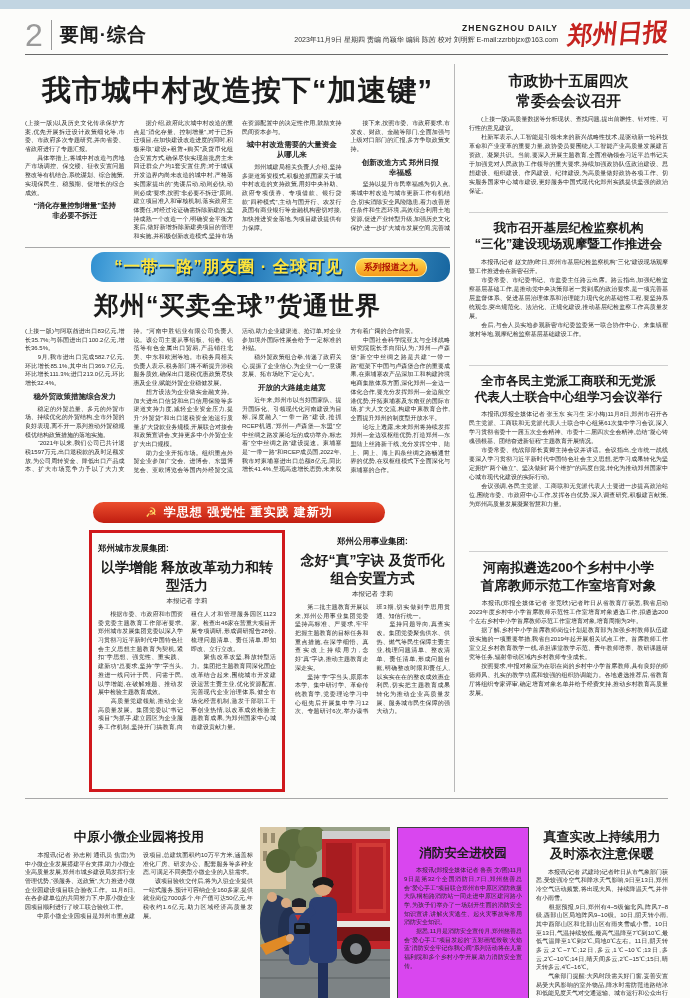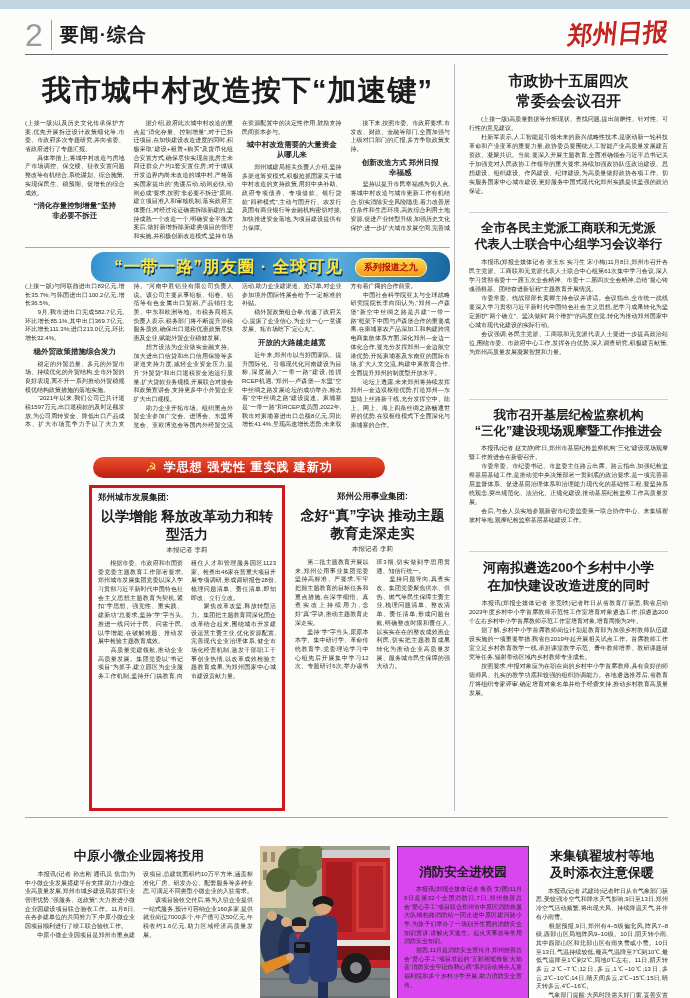--- a/index.html
+++ b/index.html
@@ -48,21 +48,21 @@
 
   
   .themebanner{margin:9px 0 0 68px;width:292px;height:21px;border-radius:11px;display:flex;
                align-items:center;justify-content:center;gap:7px;
                background:linear-gradient(180deg,#ec4f2e,#c01d10);}
   .themebanner span.txt{color:#fff;font-weight:900;font-size:12px;letter-spacing:1px;}
   .emblem{color:#ffd766;font-size:13px;line-height:1;}
 
   
   .orgrow{display:grid;grid-template-columns:196px 1fr;gap:10px;margin:7px 0 0 64px;}
-  .redbox{border:3px solid #d0181c;padding:3px 6px;box-sizing:border-box;height:326px;overflow:hidden;}
+  .redbox{border:3px solid #d0181c;padding:9px 6px;box-sizing:border-box;height:262px;overflow:hidden;}
   .orgplain{height:262px;overflow:hidden;padding-top:5px;box-sizing:border-box;}
   .orgname{font-size:8.5px;font-weight:700;margin:1px 0 4px;}
   .orgname.center{text-align:center;}
   .h-org{font-size:14px;font-weight:900;text-align:center;line-height:1.25;margin:2px 0 3px;}
   .byline{font-size:6.5px;text-align:center;color:#333;margin:0 0 4px;}
   .orgbody{height:190px;}
 
   
   .rc-art{padding:4px 0 5px;}
   .rc-art + .rc-art{border-top:1px solid #cfcfcf;}
@@ -93,20 +93,24 @@
 <div class="page">
   <div class="topstrip"></div>
 
   <div class="masthead">
     <div class="mh-left">
       <div class="pagenum">2</div>
       <div class="mh-sep"></div>
       <div class="section">要闻·综合</div>
     </div>
     <div class="mh-right">
+      <div class="mh-info">
+        <div class="paper-en">ZHENGZHOU DAILY</div>
+        <div class="dateline">2023年11月9日 星期四 责编 尚颖华 编辑 陈茜 校对 刘明辉 E-mail:zzrbbjzx@163.com</div>
+      </div>
       <div class="logo">郑州日报</div>
     </div>
   </div>
 
   <div class="main">
 
     <div class="lcol">
 
       <article>
         <h1 class="h-lead">我市城中村改造按下“加速键”</h1>
@@ -126,20 +130,21 @@
         </div>
       </article>
 
       <hr class="divider">
 
       <article>
         <div class="brbanner">
           <span class="brbanner-text">“一带一路”朋友圈 · 全球可见</span>
           <span class="brbadge">系列报道之九</span>
         </div>
+        <h1 class="h-trade">郑州“买卖全球”货通世界</h1>
         <div class="bodytext cols4b">
           <p class="ml">(上接一版)与阿联酋进出口83亿元,增长35.7%;与韩国进出口100.2亿元,增长36.5%。
 　　9月,我市进出口完成582.7亿元,环比增长85.1%,其中出口369.7亿元,环比增长111.3%;进口213.0亿元,环比增长32.4%。</p>
           <h3 class="subhead">稳外贸政策措施综合发力</h3>
           <p class="ml">　　稳定的外贸总量、多元的外贸市场、持续优化的外贸结构,全市外贸的良好表现,离不开一系列推动外贸稳规模优结构政策措施的落地实施。
 　　“2021年以来,我们公司已共计退税1597万元,出口退税款的及时足额发放,为公司周转资金、降低出口产品成本、扩大市场竞争力予以了大力支持。”河南中胜铝业有限公司负责人说。该公司主要从事铝板、铝卷、铝箔等有色金属出口贸易,产品销往北美、中东和欧洲等地。市税务局相关负责人表示,税务部门将不断提升涉税服务质效,确保出口退税优惠政策尽快惠及企业,赋能外贸企业稳健发展。
 　　想方设法为企业做实金融支持。加大进出口信贷和出口信用保险等多渠道支持力度,减轻企业资金压力,提升“外贸贷”和出口退税资金池运行质量,扩大贷款业务规模,开展联合对接会和政策宣讲会,支持更多中小外贸企业扩大出口规模。
 　　助力企业开拓市场。组织重点外贸企业参加广交会、进博会、东盟博览会、亚欧博览会等国内外经贸交流活动,助力企业建渠道、抢订单,对企业参加境外国际性展会给予一定标准的补贴。
 　　稳外贸政策组合拳,传递了政府关心,提振了企业信心,为企业一心一意谋发展、拓市场吃下“定心丸”。</p>
           <h3 class="subhead">开放的大路越走越宽</h3>
@@ -160,61 +165,61 @@
           <h2 class="h-org">以学增能 释放改革动力和转型活力</h2>
           <div class="byline">本报记者 李莉</div>
           <div class="bodytext cols2 orgbody">
             <p class="ml">　　根据市委、市政府和市国资委党委主题教育工作部署要求,郑州城市发展集团党委以深入学习贯彻习近平新时代中国特色社会主义思想主题教育为契机,紧扣“学思想、强党性、重实践、建新功”总要求,坚持“学”字当头,推进一线问计于民、问需于民,以学增能,在破解难题、推动发展中检验主题教育成效。
 　　高质量党建领航,推动企业高质量发展。集团党委以“书记项目”为抓手,建立园区为企业服务工作机制,坚持开门搞教育,向租住人才和管理服务园区1123家、检查出46家在营重大项目开展专项调研,形成调研报告28份,梳理问题清单、责任清单,即知即改、立行立改。
 　　聚焦改革攻坚,释放转型活力。集团把主题教育同深化国企改革结合起来,围绕城市开发建设运营主责主业,优化资源配置,完善现代企业治理体系,健全市场化经营机制,激发干部职工干事创业热情,以改革成效检验主题教育成果,为郑州国家中心城市建设贡献力量。</p>
           </div>
         </article>
         <article class="orgplain">
           <div class="orgname center">郑州公用事业集团:</div>
-          <h2 class="h-org">念好“真”字诀 推动主题教育走深走实</h2>
+          <h2 class="h-org">念好“真”字诀 及货币化组合安置方式</h2>
           <div class="byline">本报记者 李莉</div>
           <div class="bodytext cols2 orgbody">
             <p class="ml">　　第二批主题教育开展以来,郑州公用事业集团党委坚持高标准、严要求,牢牢把握主题教育的目标任务和重点措施,在深学细悟、真查实改上持续用力,念好“真”字诀,推动主题教育走深走实。
 　　坚持“学”字当头,原原本本学、集中研讨学、革命传统教育学,党委理论学习中心组先后开展集中学习12次、专题研讨6次,举办读书班3期,切实做到学思用贯通、知信行统一。
 　　坚持问题导向,真查实改。集团党委聚焦供水、供热、燃气等民生保障主责主业,梳理问题清单、整改清单、责任清单,形成问题台账,明确整改时限和责任人,以实实在在的整改成效惠企利民,切实把主题教育成果转化为推动企业高质量发展、服务城市民生保障的强大动力。</p>
           </div>
         </article>
       </div>
     </div>
 
     <div class="rcol">
       <article class="rc-art">
         <h2 class="h-rc h-rc1">市政协十五届四次
 常委会会议召开</h2>
         <div class="bodytext rcbody rc-b1">
           <p class="ml">　　(上接一版)高质量数据等分析现状、查找问题,提出前瞻性、针对性、可行性的意见建议。
 　　杜新军表示,人工智能是引领未来的新兴战略性技术,是驱动新一轮科技革命和产业变革的重要力量,政协委员要围绕人工智能产业高质量发展建言资政、凝聚共识。当前,要深入开展主题教育,全面准确领会习近平总书记关于加强党对人民政协工作领导的重大要求,持续加强政协队伍政治建设、思想建设、组织建设、作风建设、纪律建设,为高质量做好政协各项工作、切实服务国家中心城市建设,更好服务中国式现代化郑州实践提供坚强的政治保证。</p>
         </div>
       </article>
       <article class="rc-art">
+        <h2 class="h-rc h-rc3">我市召开基层纪检监察机构
+“三化”建设现场观摩暨工作推进会</h2>
+        <div class="bodytext rcbody rc-b3">
+          <p class="ml">　　本报讯(记者 赵文静)昨日,郑州市基层纪检监察机构“三化”建设现场观摩暨工作推进会在新密召开。
+　　市委常委、市纪委书记、市监委主任路云出席。路云指出,加强纪检监察基层基础工作,是推动党中央决策部署一贯到底的政治要求,是一项完善基层监督体系、促进基层治理体系和治理能力现代化的基础性工程,要坚持系统观念,突出规范化、法治化、正规化建设,推动基层纪检监察工作高质量发展。
+　　会后,与会人员实地参观新密市纪委监委第一联合协作中心、来集镇翟坡村等地,观摩纪检监察基层基础建设工作。</p>
+        </div>
+      </article>
+      <article class="rc-art">
         <h2 class="h-rc h-rc2">全市各民主党派工商联和无党派
 代表人士联合中心组学习会议举行</h2>
         <div class="bodytext rcbody rc-b2">
           <p class="ml">　　本报讯(郑报全媒体记者 张玉东 实习生 宋小梅)11月8日,郑州市召开各民主党派、工商联和无党派代表人士联合中心组第61次集中学习会议,深入学习贯彻省委十一届五次全会精神、市委十二届四次全会精神,总结“凝心铸魂强根基、团结奋进新征程”主题教育开展情况。
 　　市委常委、统战部部长黄卿主持会议并讲话。会议指出,全市统一战线要深入学习贯彻习近平新时代中国特色社会主义思想,把学习成果转化为坚定拥护“两个确立”、坚决做到“两个维护”的高度自觉,转化为推动郑州国家中心城市现代化建设的实际行动。
 　　会议强调,各民主党派、工商联和无党派代表人士要进一步提高政治站位,围绕市委、市政府中心工作,发挥各自优势,深入调查研究,积极建言献策,为郑州高质量发展凝聚智慧和力量。</p>
         </div>
       </article>
       <article class="rc-art">
-        <h2 class="h-rc h-rc3">我市召开基层纪检监察机构
-“三化”建设现场观摩暨工作推进会</h2>
-        <div class="bodytext rcbody rc-b3">
-          <p class="ml">　　本报讯(记者 赵文静)昨日,郑州市基层纪检监察机构“三化”建设现场观摩暨工作推进会在新密召开。
-　　市委常委、市纪委书记、市监委主任路云出席。路云指出,加强纪检监察基层基础工作,是推动党中央决策部署一贯到底的政治要求,是一项完善基层监督体系、促进基层治理体系和治理能力现代化的基础性工程,要坚持系统观念,突出规范化、法治化、正规化建设,推动基层纪检监察工作高质量发展。
-　　会后,与会人员实地参观新密市纪委监委第一联合协作中心、来集镇翟坡村等地,观摩纪检监察基层基础建设工作。</p>
-        </div>
-      </article>
-      <article class="rc-art">
         <h2 class="h-rc h-rc4">河南拟遴选200个乡村中小学
-在加快建设改造进度的同时</h2>
+首席教师示范工作室培育对象</h2>
         <div class="bodytext rcbody rc-b4">
           <p class="ml">　　本报讯(郑报全媒体记者 张竞昳)记者昨日从省教育厅获悉,我省启动2023年度乡村中小学首席教师示范性工作室培育对象遴选工作,拟遴选200个左右乡村中小学首席教师示范工作室培育对象,培育周期为3年。
 　　据了解,乡村中小学首席教师岗位计划是教育部为加强乡村教师队伍建设实施的一项重要举措,我省自2019年起开展相关试点工作。首席教师工作室立足乡村教育教学一线,承担课堂教学示范、青年教师培养、教研课题研究等任务,辐射带动区域内乡村教师专业成长。
 　　按照要求,申报对象应为在职在岗的乡村中小学首席教师,具有良好的师德师风、扎实的教学功底和较强的组织协调能力。各地遴选推荐后,省教育厅将组织专家评审,确定培育对象名单并给予经费支持,推动乡村教育高质量发展。</p>
         </div>
       </article>
     </div>
   </div>
 
   <hr class="bottomrule">
@@ -274,21 +279,21 @@
 
     <article class="firebox">
       <h2 class="h-bottom">消防安全进校园</h2>
       <div class="bodytext" style="height:148px;">
         <p class="ml">　　本报讯(郑报全媒体记者 鲁燕 文/图)11月9日是第32个全国消防日,7日,郑州慈善总会“爱心手工”项目联合郑州市中原区消防救援大队桐柏路消防站一同走进中原区建河路小学,为孩子们举办了一场别开生面的消防安全知识宣讲,讲解火灾逃生、起火灾事故等常用消防安全知识。
 　　据悉,11月是消防安全宣传月,郑州慈善总会“爱心手工”项目发起的“五彩画笔致敬‘火焰蓝’消防安全牢记你我心间”系列活动将在儿童福利院和多个乡村小学开展,助力消防安全宣传。</p>
       </div>
     </article>
 
     <article class="weather">
-      <h2 class="h-bottom">来集镇翟坡村等地
+      <h2 class="h-bottom">真查实改上持续用力
 及时添衣注意保暖</h2>
       <div class="bodytext" style="height:150px;">
         <p class="ml">　　本报讯(记者 武建玲)记者昨日从市气象部门获悉,受较强冷空气和降水天气影响,9日至13日,郑州冷空气活动频繁,将出现大风、持续降温天气,并伴有小雨雪。
 　　根据预报,9日,郑州有4~5级偏北风,阵风7~8级,西部山区局地阵风9~10级。10日,阴天转小雨,其中西部山区和北部山区有雨夹雪或小雪。10日至13日,气温持续较低,最高气温降至7℃到10℃,最低气温降至1℃到2℃,局地0℃左右。11日,阴天转多云,2℃~7℃;12日,多云,1℃~10℃;13日,多云,2℃~10℃;14日,晴天间多云,2℃~15℃;15日,晴天转多云,4℃~16℃。
 　　气象部门提醒:大风时段需关好门窗,妥善安置易受大风影响的室外物品,降水时需防范道路结冰和低能见度天气对交通运输、城市运行和公众出行等的不利影响。9日夜里起降温明显,公众需注意防寒保暖,及时增加衣物。</p>
       </div>
     </article>
   </div>
 </div>
 

